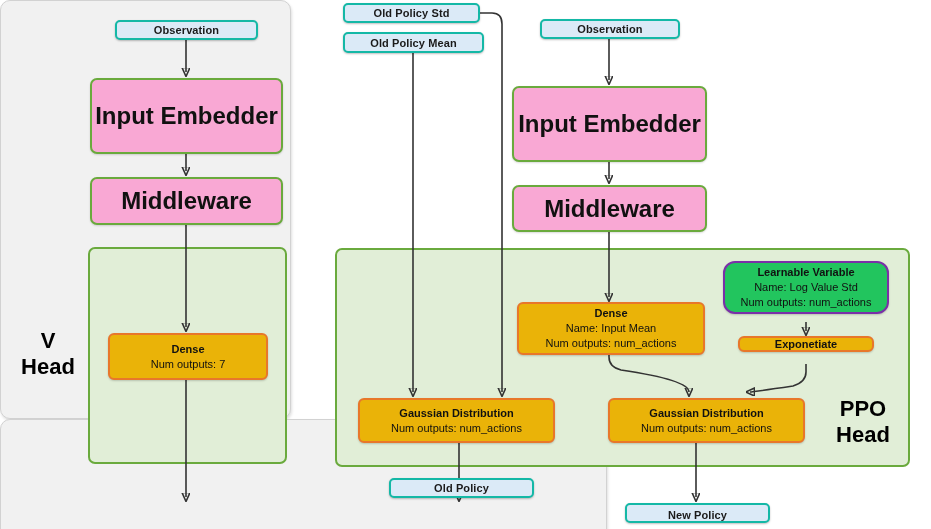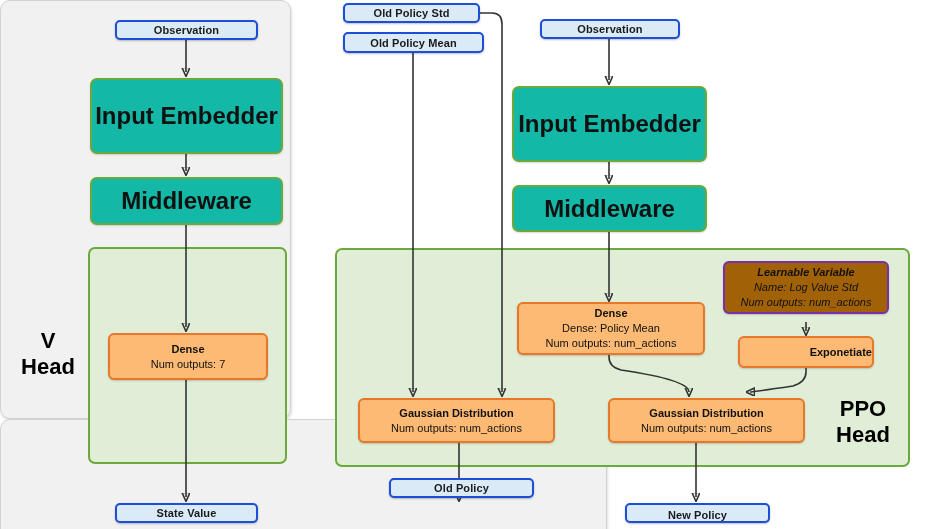--- a/index.html
+++ b/index.html
@@ -3,44 +3,44 @@
 <meta charset="utf-8">
 <style>
   html,body{margin:0;padding:0;background:#ffffff;}
   body{width:931px;height:529px;font-family:"Liberation Sans",sans-serif;}
   #stage{position:relative;width:931px;height:529px;overflow:hidden;background:#fff;}
 
   .node{position:absolute;box-sizing:border-box;display:flex;flex-direction:column;
         align-items:center;justify-content:center;text-align:center;}
 
   
-  .io{background:#dbeaf7;border:2px solid #1d4ed8;border-radius:5px;
+  .io{background:#dbeaf7;border:2px solid #14b8a6;border-radius:5px;
       color:#1a1a1a;font-size:11px;font-weight:bold;letter-spacing:.1px;
       box-shadow:0 1px 2px rgba(0,0,0,.25);}
 
   
   .region{background:#f1f1f1;border:1px solid #d2d2d2;border-radius:10px;
           box-shadow:1px 2px 3px rgba(0,0,0,.13);}
 
   
-  .green{background:#14b8a6;border:2px solid #6aaa3d;border-radius:7px;
+  .green{background:#f9a8d4;border:2px solid #6aaa3d;border-radius:7px;
          color:#111;box-shadow:0 1px 2px rgba(0,0,0,.15);}
   .green.big{font-size:24px;font-weight:bold;}
   .greenzone{background:#e1eed7;border:2px solid #6aaa3d;border-radius:7px;}
 
   
-  .orange{background:#fdba74;border:2px solid #e8772a;border-radius:6px;
+  .orange{background:#eab308;border:2px solid #e8772a;border-radius:6px;
           color:#111;box-shadow:0 1px 2px rgba(0,0,0,.18);
           font-size:11px;line-height:15px;}
   .orange .ttl{font-weight:bold;}
 
   
-  .purple{background:#a16207;border:2px solid #7a2fa8;border-radius:6px;
+  .purple{background:#22c55e;border:2px solid #7a2fa8;border-radius:12px;
           color:#111;font-size:11px;line-height:15px;
-          box-shadow:0 1px 2px rgba(0,0,0,.18);font-style:italic;}
+          box-shadow:0 1px 2px rgba(0,0,0,.18);}
   .purple .ttl{font-weight:bold;}
 
   
   .caption{position:absolute;text-align:center;font-size:22px;font-weight:bold;
            color:#000;line-height:26px;}
 
   svg.wires{position:absolute;left:0;top:0;width:931px;height:529px;
             pointer-events:none;}
   svg.wires path,svg.wires line{fill:none;stroke:#333;stroke-width:1.6px;}
 </style>
@@ -108,23 +108,20 @@
   <div class="node orange" style="left:108px;top:333px;width:160px;height:47px;">
     <span class="ttl">Dense</span>
     <span>Num outputs: 7</span>
   </div>
 
   <div class="caption" style="left:12px;top:328px;width:72px;">
     <div>V</div>
     <div>Head</div>
   </div>
 
-  <div class="node io" style="left:115px;top:503px;width:143px;height:20px;">
-    <span>State Value</span>
-  </div>
 
   <div class="node io" style="left:343px;top:3px;width:137px;height:20px;">
     <span>Old Policy Std</span>
   </div>
 
   <div class="node io" style="left:343px;top:32px;width:141px;height:21px;">
     <span>Old Policy Mean</span>
   </div>
 
   <div class="node io" style="left:540px;top:19px;width:140px;height:20px;">
@@ -134,31 +131,31 @@
   <div class="node green big" style="left:512px;top:86px;width:195px;height:76px;">
     <span>Input Embedder</span>
   </div>
 
   <div class="node green big" style="left:512px;top:185px;width:195px;height:47px;">
     <span>Middleware</span>
   </div>
 
   <div class="node orange" style="left:517px;top:302px;width:188px;height:53px;">
     <span class="ttl">Dense</span>
-    <span>Dense: Policy Mean</span>
+    <span>Name: Input Mean</span>
     <span>Num outputs: num_actions</span>
   </div>
 
   <div class="node purple" style="left:723px;top:261px;width:166px;height:53px;">
     <span class="ttl">Learnable Variable</span>
     <span>Name: Log Value Std</span>
     <span>Num outputs: num_actions</span>
   </div>
 
-  <div class="node orange" style="left:738px;top:336px;width:136px;height:32px;align-items:flex-end;">
+  <div class="node orange" style="left:738px;top:336px;width:136px;height:16px;">
     <span class="ttl">Exponetiate</span>
   </div>
 
   <div class="node orange" style="left:358px;top:398px;width:197px;height:45px;">
     <span class="ttl">Gaussian Distribution</span>
     <span>Num outputs: num_actions</span>
   </div>
 
   <div class="node orange" style="left:608px;top:398px;width:197px;height:45px;">
     <span class="ttl">Gaussian Distribution</span>

